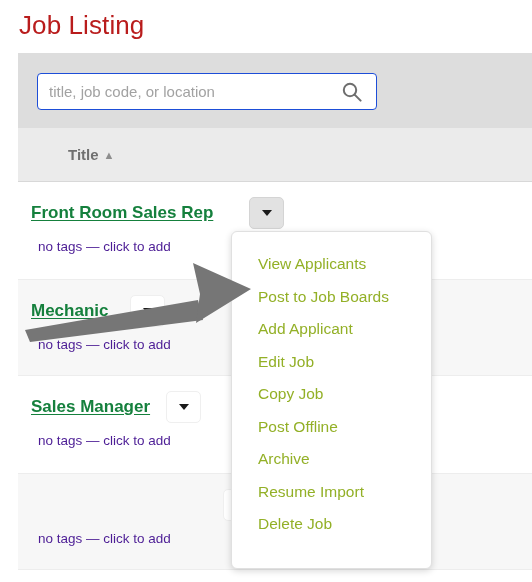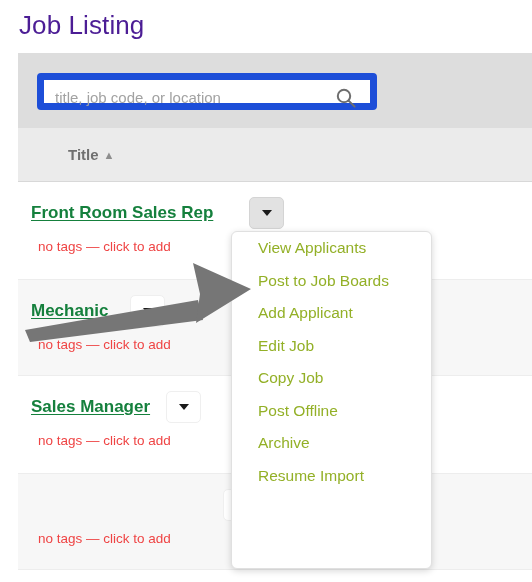--- a/index.html
+++ b/index.html
@@ -14,21 +14,21 @@
     overflow: hidden;
     position: relative;
   }
 
   
   #page-title {
     position: absolute;
     left: 19px;
     top: 9px;
     font-size: 26px;
-    color: #4c1d95;
+    color: #b91c1c;
     letter-spacing: 0.1px;
     line-height: 32px;
     font-weight: 400;
     white-space: nowrap;
   }
 
   
   #search-band {
     position: absolute;
     left: 18px;
@@ -37,21 +37,21 @@
     height: 75px;
     background: #dddddd;
   }
   #search-box {
     position: absolute;
     left: 19px;
     top: 20px;
     width: 340px;
     height: 37px;
     background: #ffffff;
-    border: 7px solid #1d4ed8;
+    border: 1px solid #1d4ed8;
     border-radius: 4px;
     box-sizing: border-box;
   }
   #search-input {
     position: absolute;
     left: 11px;
     top: 0;
     width: 285px;
     height: 35px;
     border: none;
@@ -126,21 +126,21 @@
     text-decoration: underline;
     text-underline-offset: 2px;
     white-space: nowrap;
     cursor: pointer;
   }
   .job-tags {
     position: absolute;
     left: 20px;
     top: 57px;
     font-size: 13.5px;
-    color: #ef4444;
+    color: #4c1d95;
     white-space: nowrap;
     cursor: pointer;
     text-align: center;
   }
   .caret-button {
     position: absolute;
     top: 15px;
     width: 35px;
     height: 32px;
     border-radius: 5px;
@@ -171,21 +171,21 @@
     left: 231px;
     top: 231px;
     width: 201px;
     height: 338px;
     background: #ffffff;
     border: 1px solid #e0e0e0;
     border-radius: 6px;
     box-shadow: 0 2px 7px rgba(0,0,0,0.16);
     box-sizing: border-box;
     z-index: 30;
-    padding-top: 0;
+    padding-top: 16px;
   }
   .menu-item {
     height: 32.5px;
     line-height: 32.5px;
     padding-left: 26px;
     font-size: 15.5px;
     color: #93b027;
     white-space: nowrap;
     cursor: pointer;
   }
@@ -257,20 +257,21 @@
 
 <div id="dropdown-menu">
   <div class="menu-item">View Applicants</div>
   <div class="menu-item">Post to Job Boards</div>
   <div class="menu-item">Add Applicant</div>
   <div class="menu-item">Edit Job</div>
   <div class="menu-item">Copy Job</div>
   <div class="menu-item">Post Offline</div>
   <div class="menu-item">Archive</div>
   <div class="menu-item">Resume Import</div>
+  <div class="menu-item">Delete Job</div>
 </div>
 
 <svg id="annotation-arrow" viewBox="0 0 532 582">
   <g fill="#767676">
     <path d="M25 330 L198 300 L203 320 L30 342 Z"></path>
     <path d="M193 263 L251 289 L196 323 L200 294 Z"></path>
   </g>
 </svg>
 
 </body></html>

